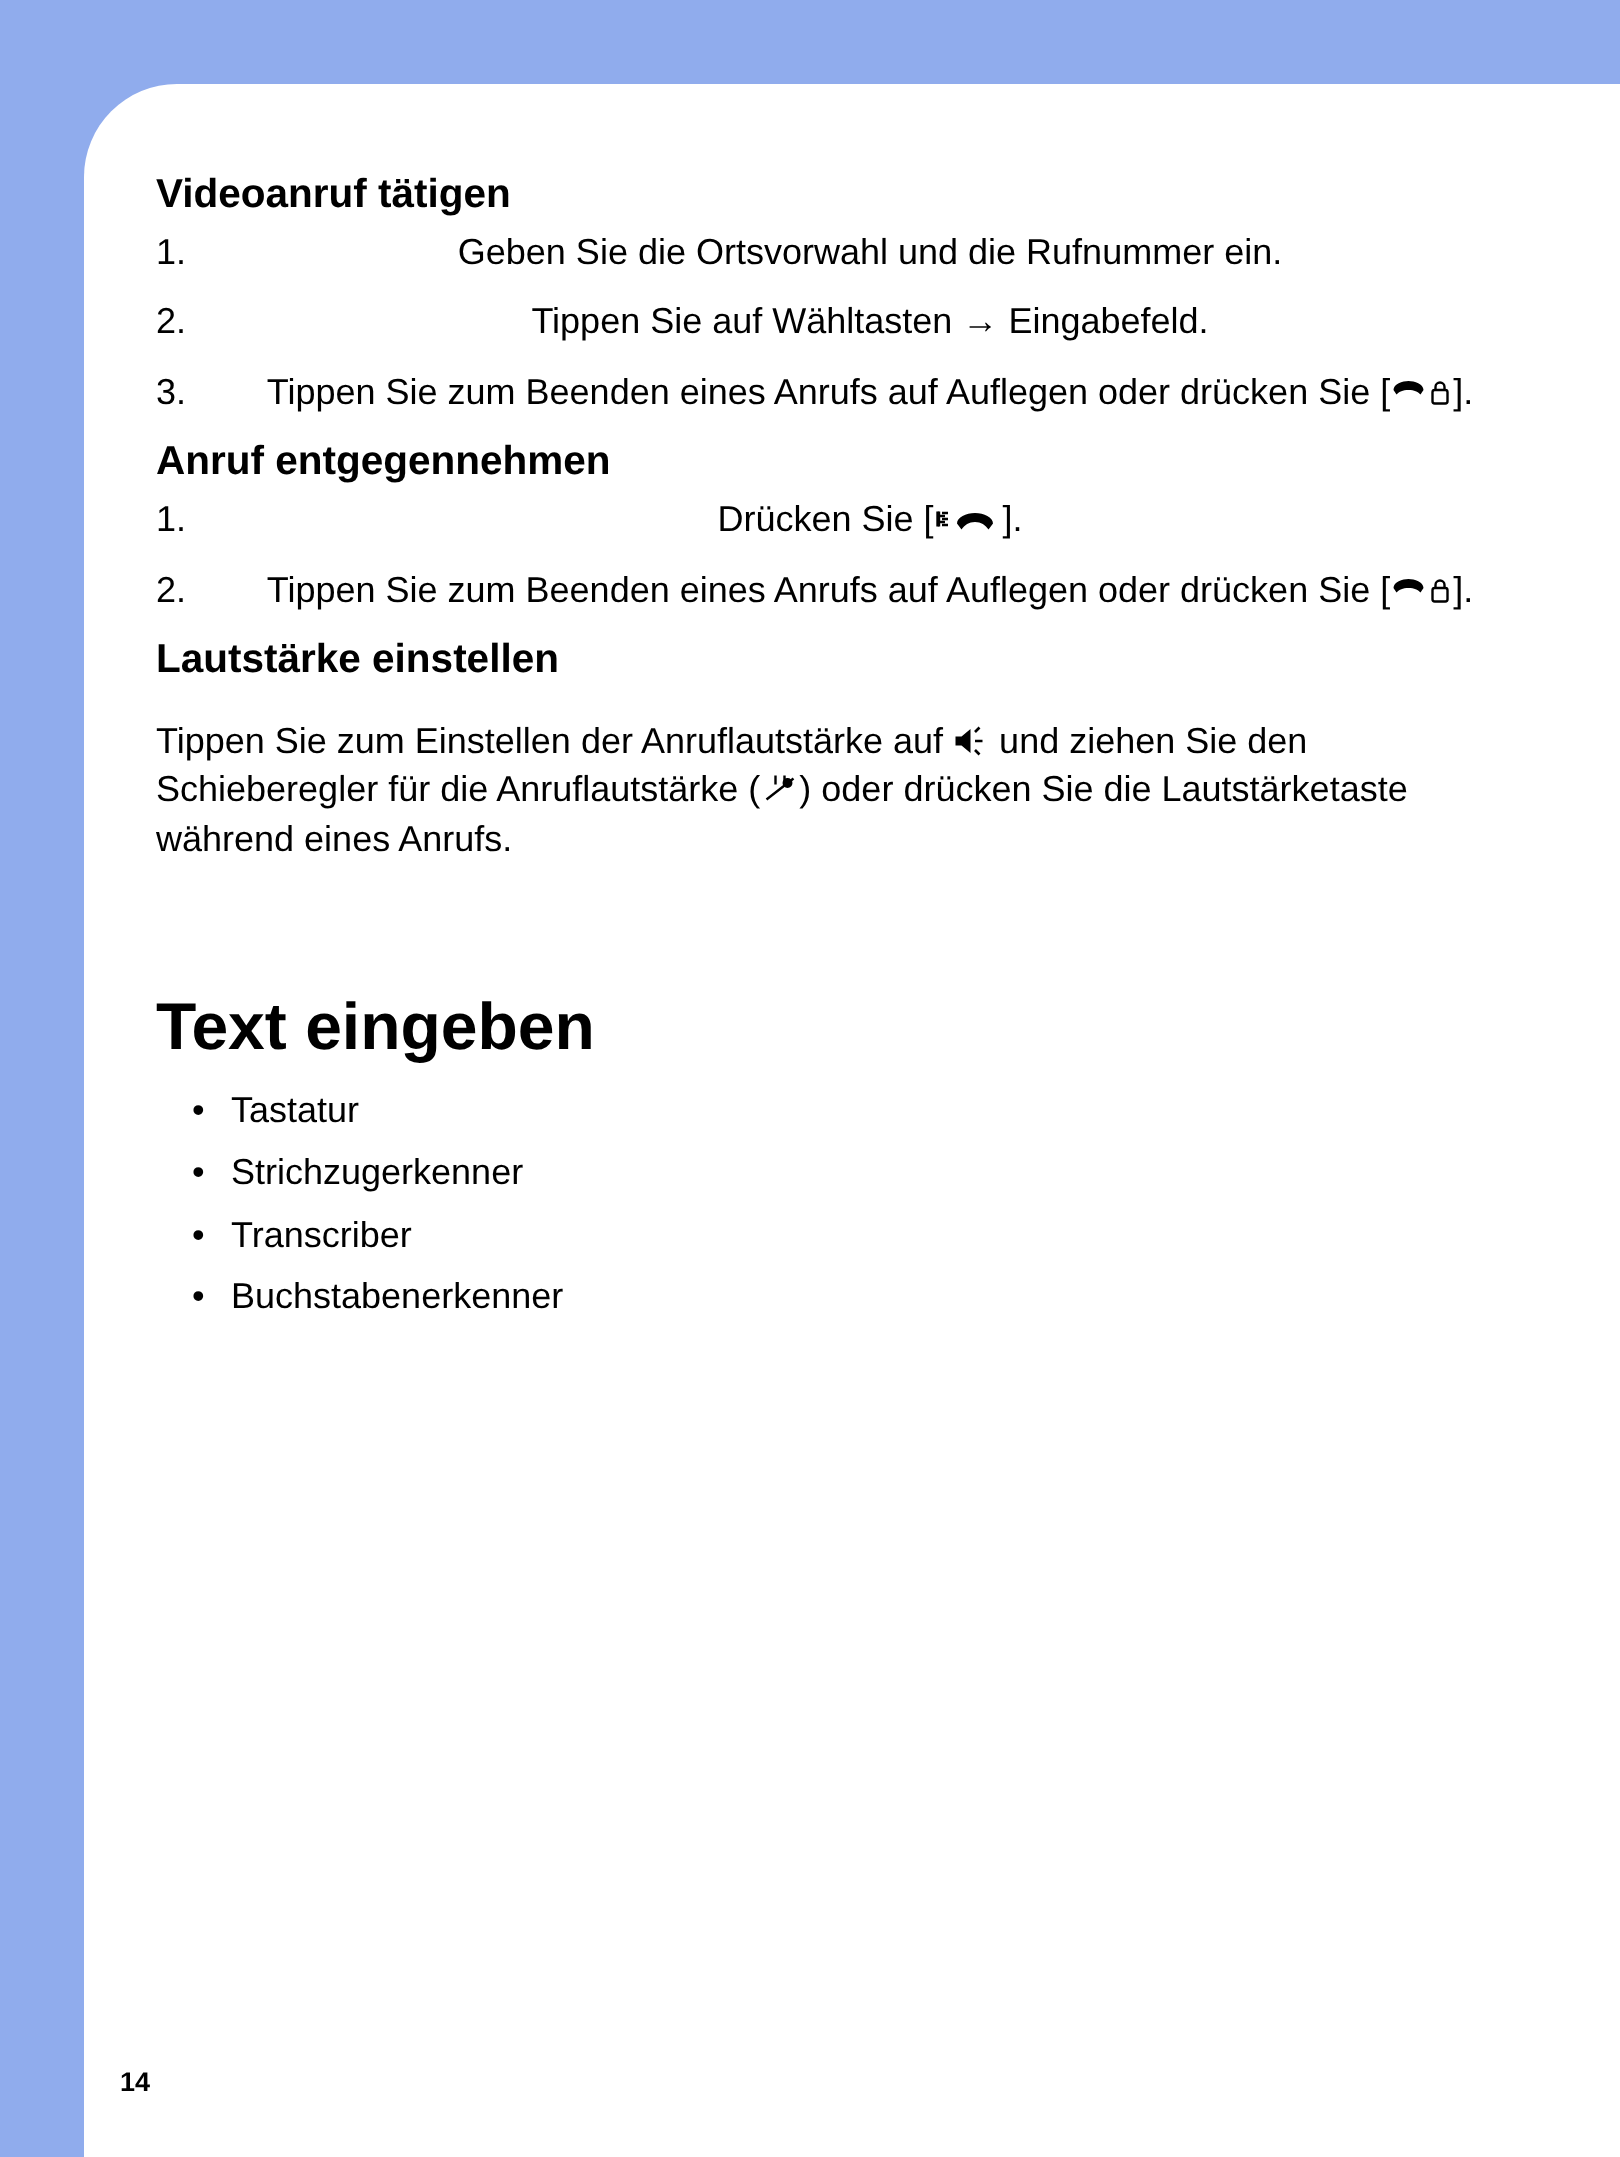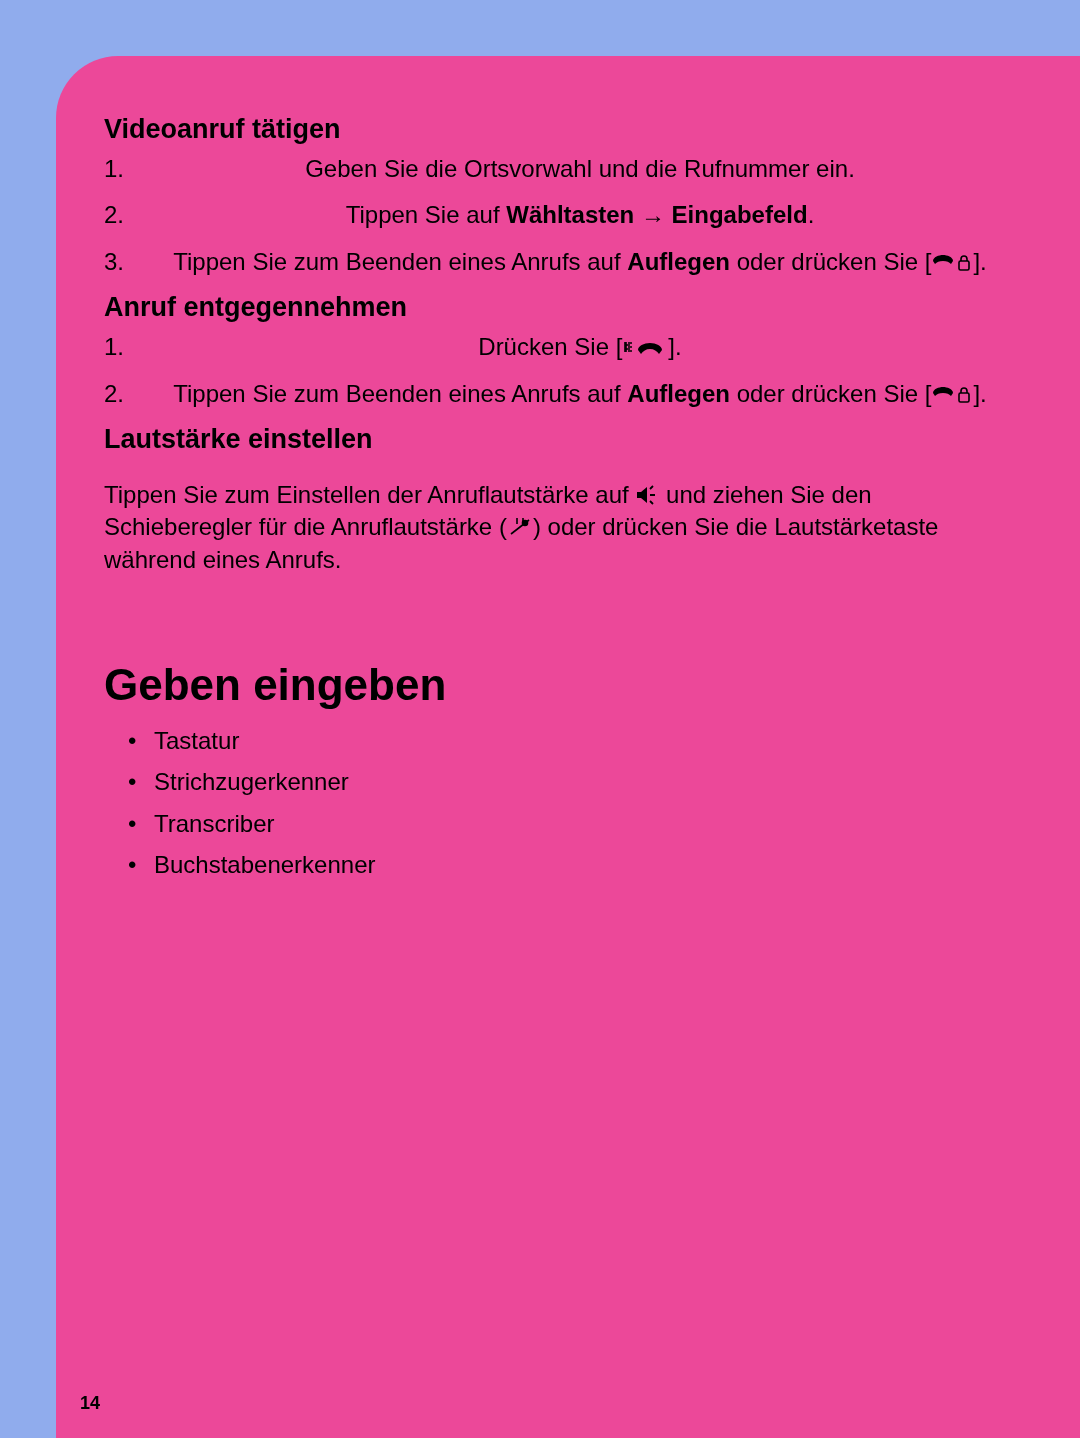--- a/index.html
+++ b/index.html
@@ -9,21 +9,21 @@
     font-family: Verdana, Geneva, sans-serif;
     color: #000;
     position: relative;
   }
   .page {
     position: absolute;
     top: 56px;
     left: 56px;
     right: 0;
     bottom: 0;
-    background: #ec4899;
+    background: #ffffff;
     border-top-left-radius: 62px;
     padding: 58px 60px 40px 48px;
   }
   h2.subhead {
     font-size: 27px;
     font-weight: bold;
     margin-top: 12px;
     margin-bottom: 8px;
   }
   h2.subhead.first { margin-top: 0; }
@@ -60,32 +60,32 @@
     font-size: 24px;
     line-height: 1.55;
     margin: 4px 0;
   }
   ul.bullets > li::before {
     content: "•";
     position: absolute;
     left: 24px;
     top: 0;
   }
-  .b { font-weight: bold; }
+  .b { font-weight: normal; }
   .arrow { font-family: Arial, sans-serif; }
   .key {
     display: inline-block;
     vertical-align: -3px;
     line-height: 1;
   }
   .key svg { display: block; }
   .pagenum {
     position: absolute;
     left: 24px;
-    bottom: 24px;
+    bottom: 39px;
     font-size: 18px;
     font-weight: bold;
   }
 </style>
 </head>
 <body>
 
 <div class="page">
 
   <h2 class="subhead first">Videoanruf tätigen</h2>
@@ -137,21 +137,21 @@
           </g>
         </svg></span><span> und ziehen Sie den Schieberegler für die Anruflautstärke (</span><span class="key"><svg width="26" height="22" viewBox="0 0 26 22">
           <g stroke="#000" stroke-width="1.6" fill="none">
             <path d="M4 18 L22 4"></path>
             <path d="M10 2 L10 8 M16 2 L16 8"></path>
             <circle cx="18" cy="7" r="2.5" fill="#000"></circle>
           </g>
         </svg></span><span>) oder drücken Sie die Lautstärketaste während eines Anrufs.</span>
   </p>
 
-  <h1 class="mainhead">Geben eingeben</h1>
+  <h1 class="mainhead">Text eingeben</h1>
   <ul class="bullets">
     <li>Tastatur</li>
     <li>Strichzugerkenner</li>
     <li>Transcriber</li>
     <li>Buchstabenerkenner</li>
   </ul>
 
   <div class="pagenum">14</div>
 </div>
 

